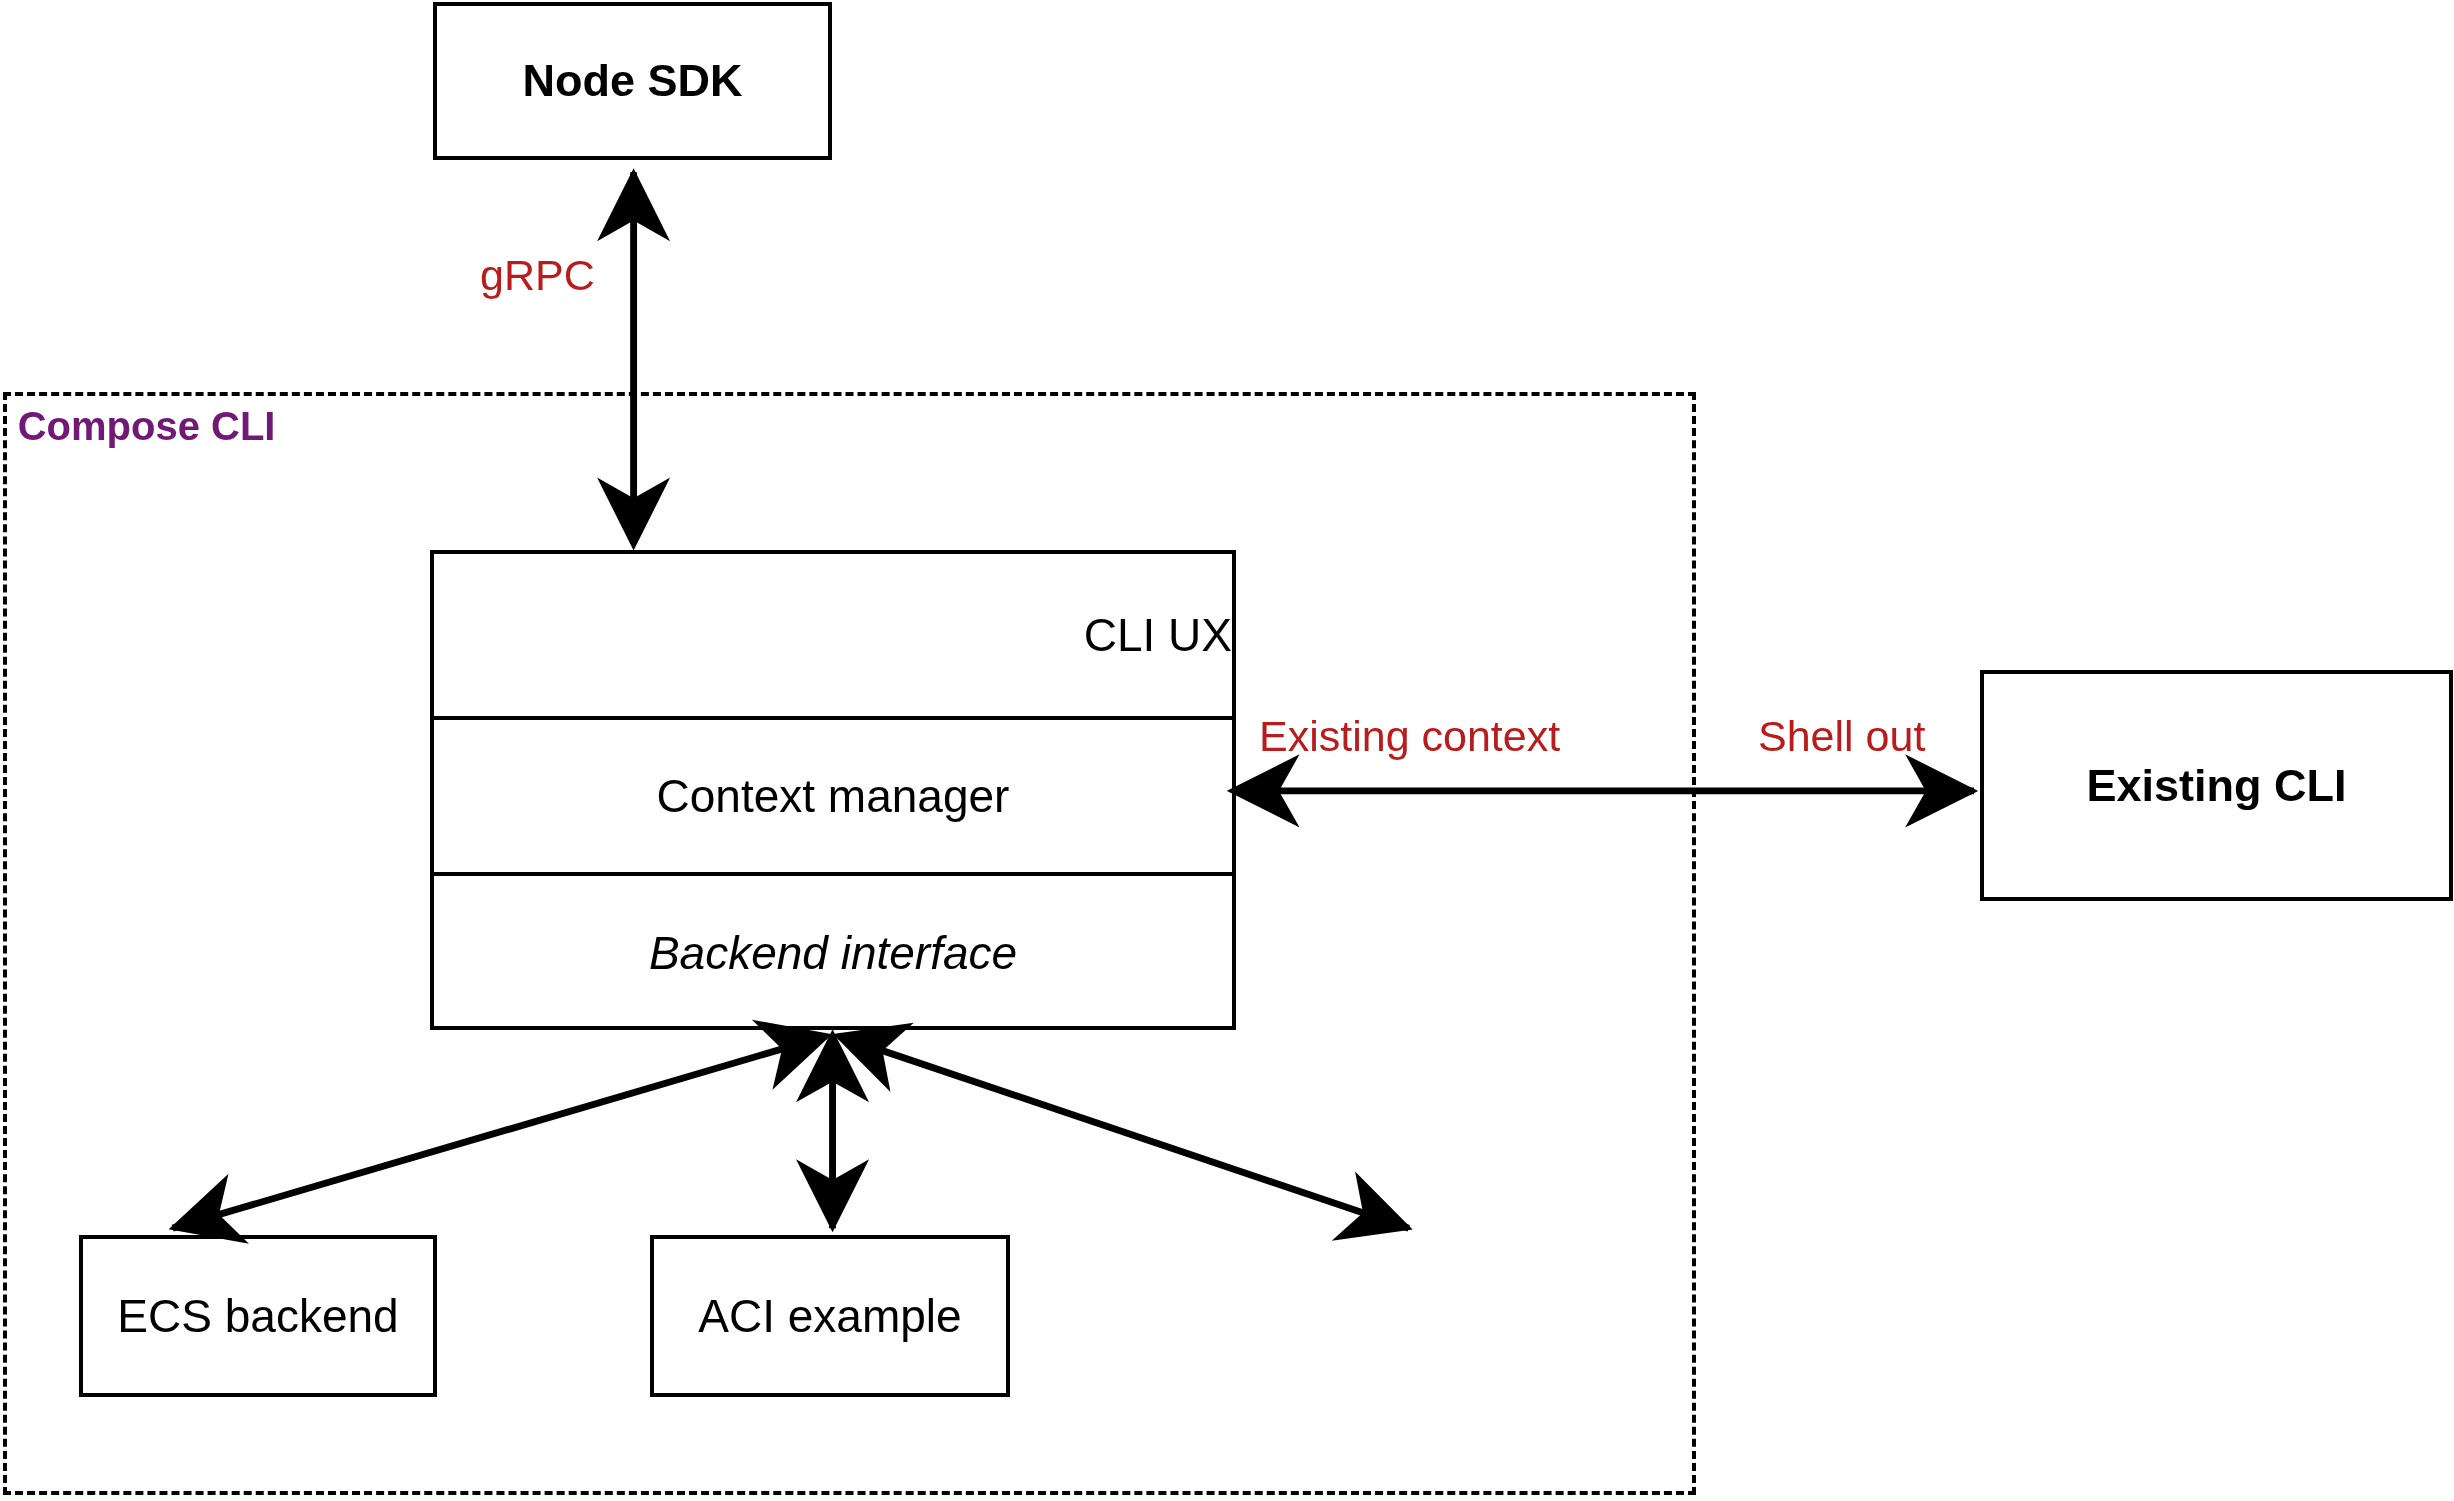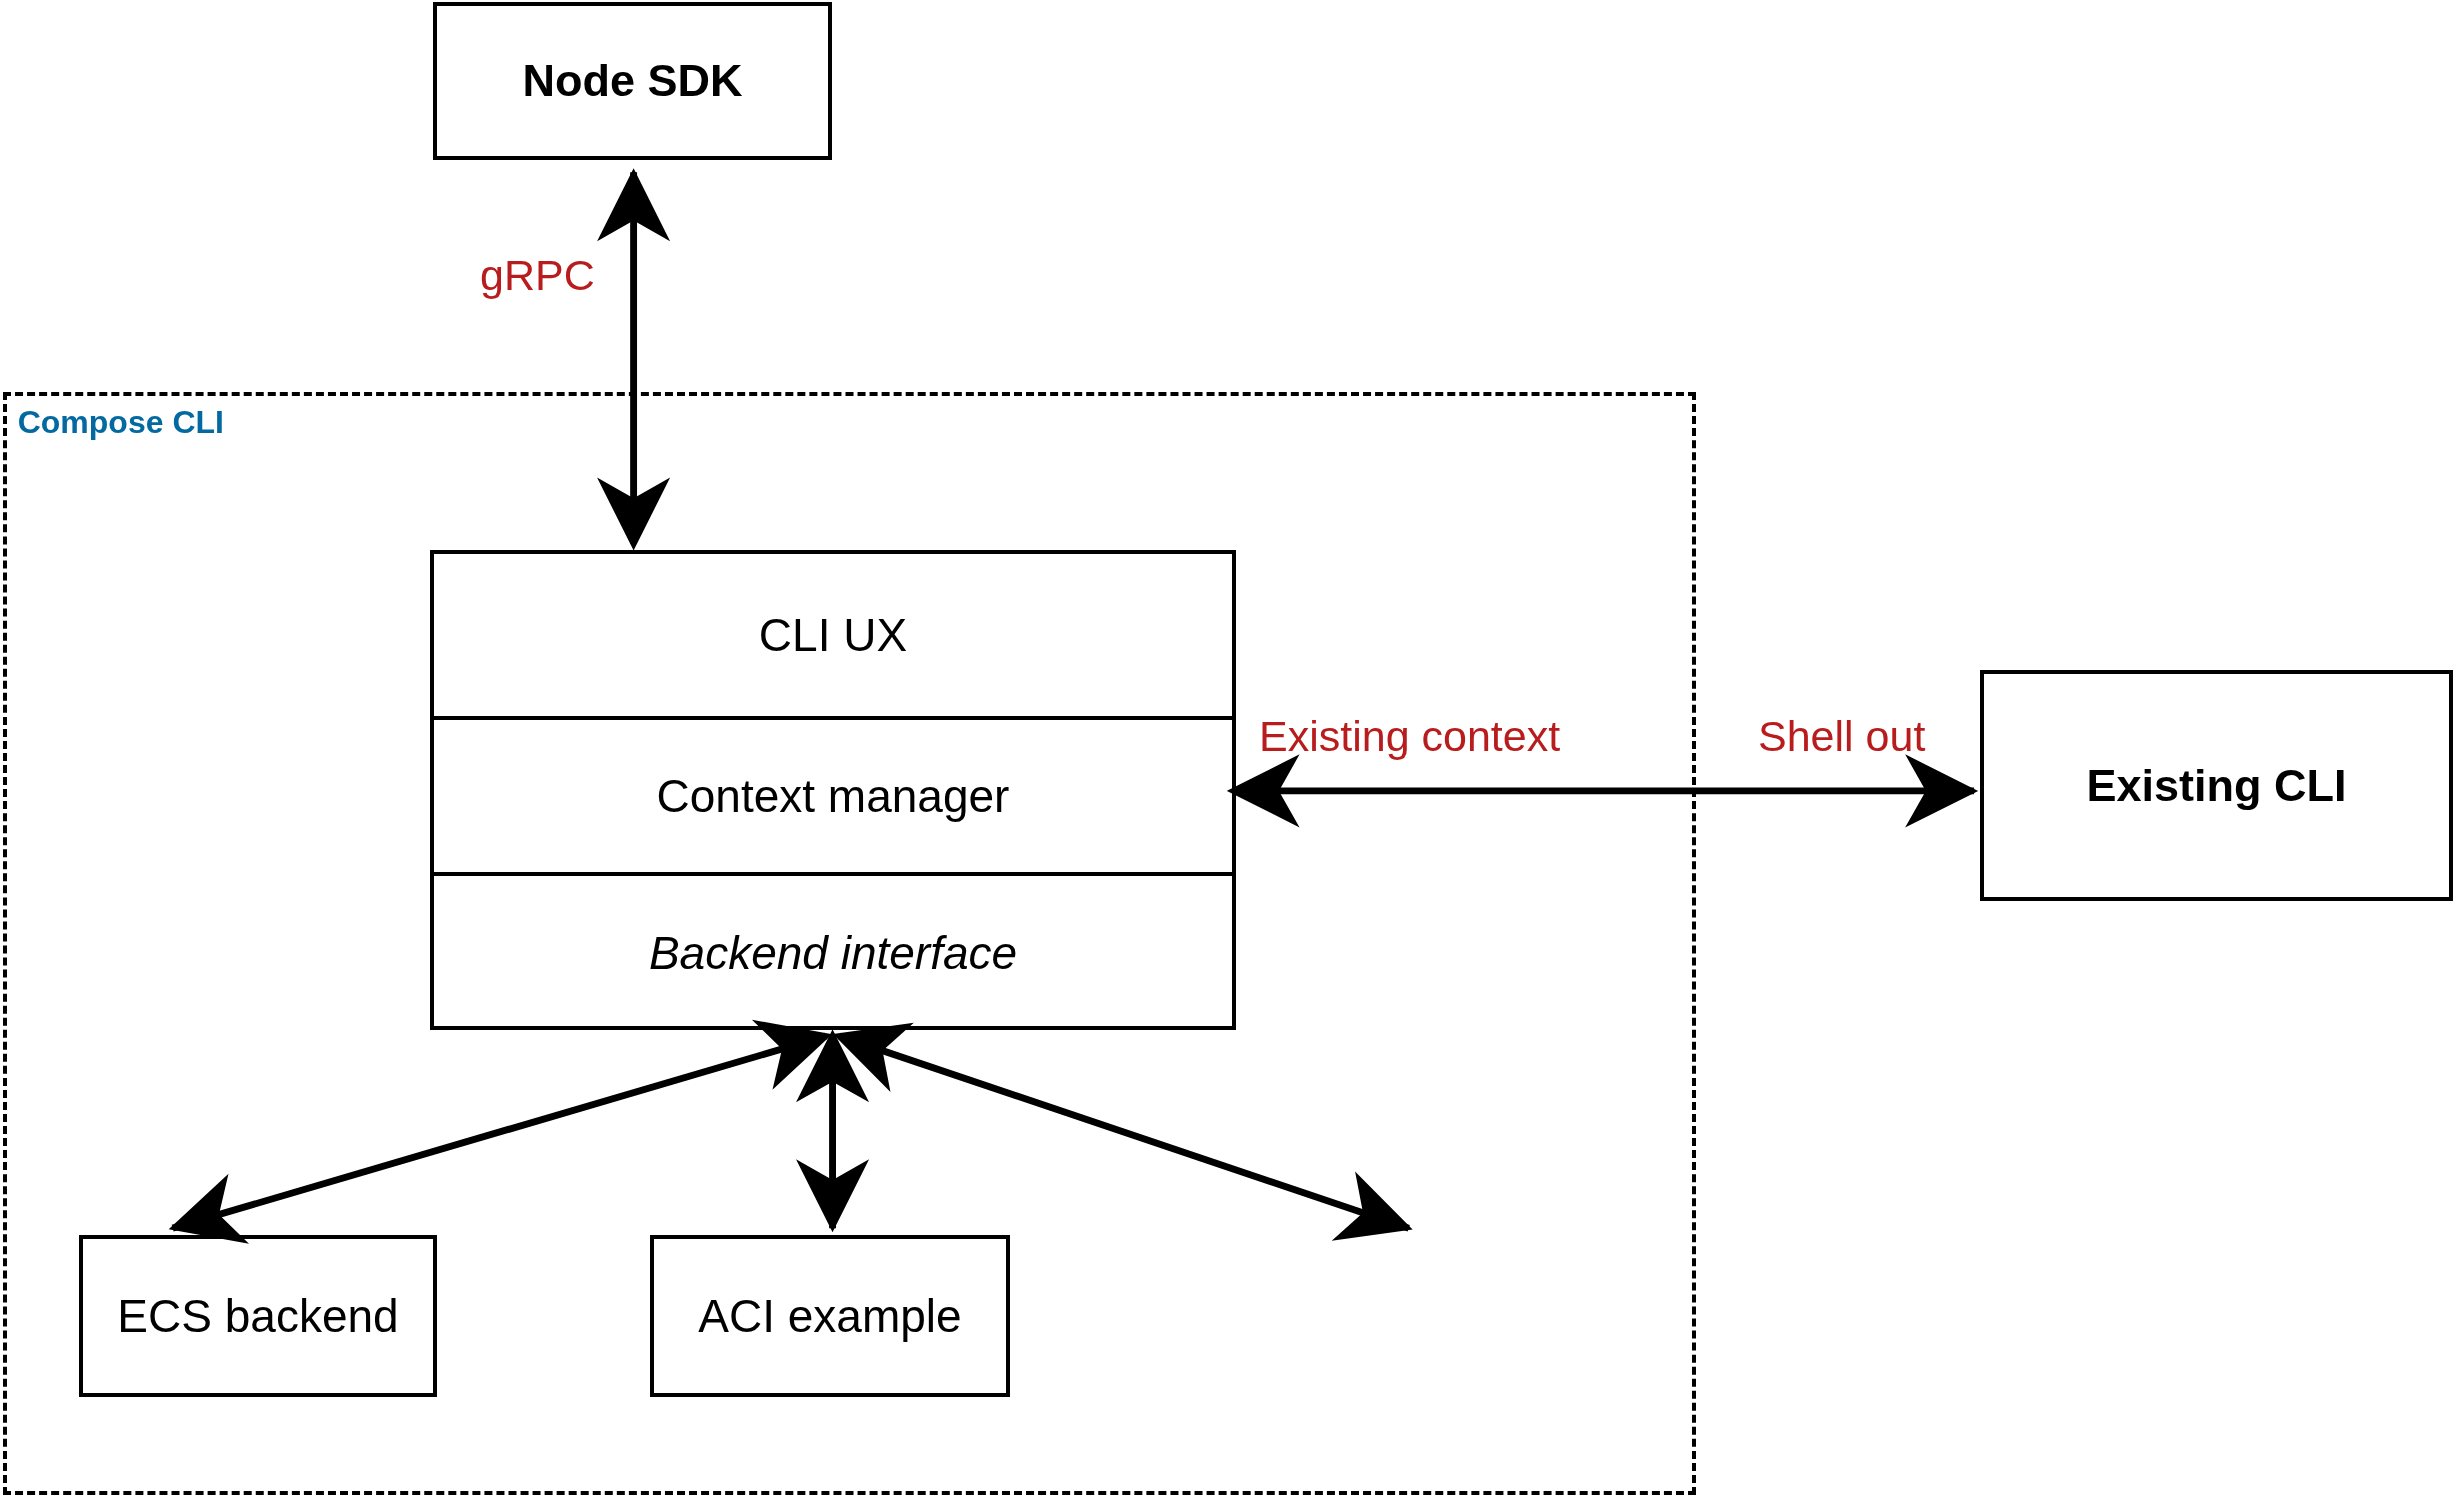--- a/index.html
+++ b/index.html
@@ -44,23 +44,23 @@
     font-size: 46px;
   }
   .group-boundary {
     position: absolute;
     box-sizing: border-box;
     border: 4.9px dashed #000000;
     background: transparent;
   }
   .group-title {
     position: absolute;
-    font-size: 32px;
+    font-size: 40px;
     font-weight: bold;
-    color: #0369a1;
+    color: #701a75;
     white-space: nowrap;
     line-height: 1;
   }
   .edge-label {
     position: absolute;
     font-size: 43px;
     color: #b91c1c;
     white-space: nowrap;
     line-height: 1;
     background: transparent;
@@ -112,21 +112,21 @@
   <div class="group-title" style="left:17.7px; top:406px;">Compose CLI</div>
 
   <div class="box fs-main bold" style="left:433px; top:2px; width:399px; height:158px;">
     <span class="box-label">Node SDK</span>
   </div>
 
   <div class="edge-label" style="left:480px; top:254px;">gRPC</div>
 
   <div class="stack" style="left:430px; top:550px; width:806px; height:480px;">
     <div class="stack-row" style="height:162px;">
-      <div class="stack-cell" style="flex:1 1 auto;">
+      <div class="stack-cell" style="flex:1 1 auto;justify-content:flex-end;">
         <span>CLI UX</span>
       </div>
     </div>
     <div class="stack-row" style="height:156px;">
       <div class="stack-cell" style="width:100%;">
         <span>Context manager</span>
       </div>
     </div>
     <div class="stack-row" style="height:158px;font-style:italic;">
       <div class="stack-cell" style="width:100%;">

